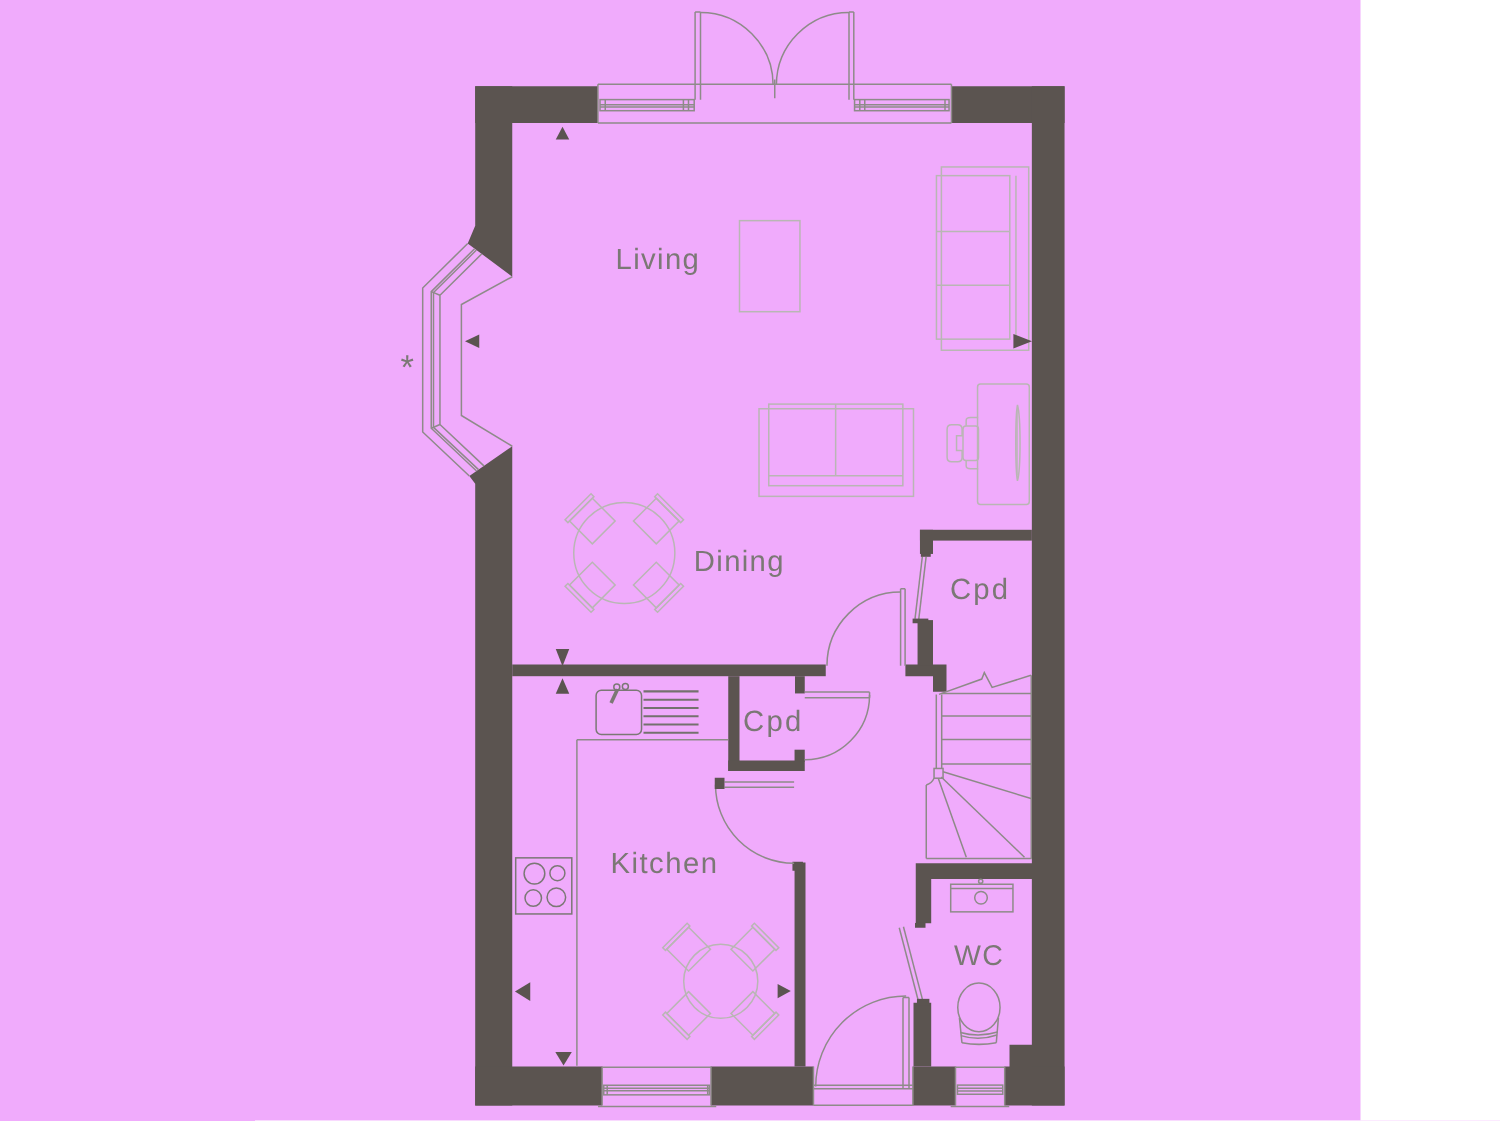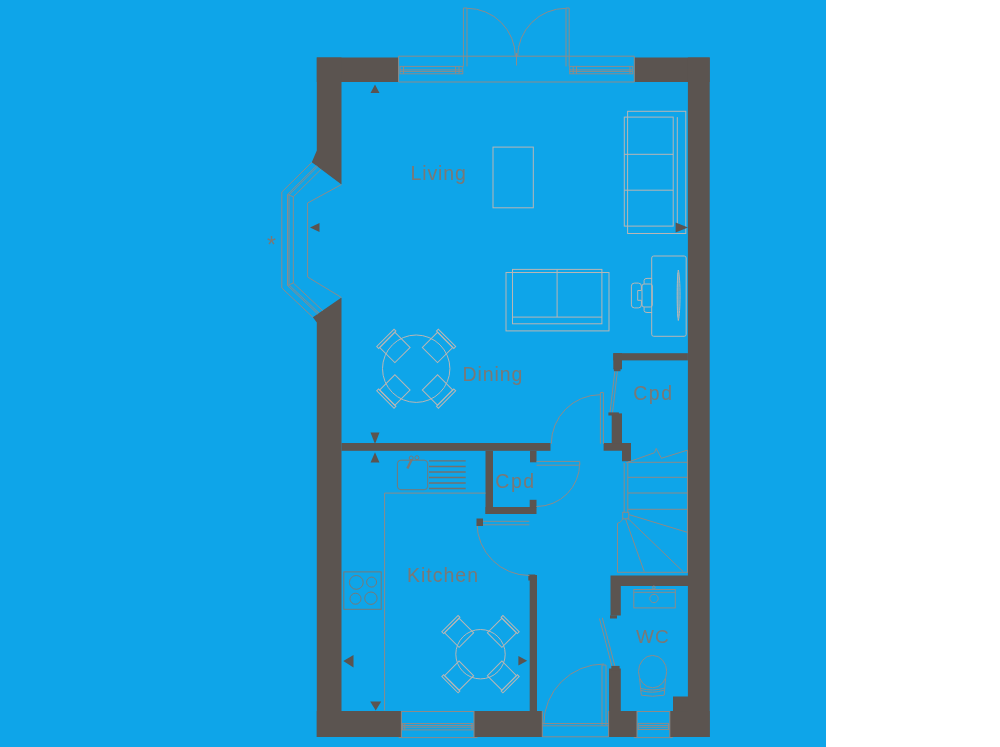--- a/index.html
+++ b/index.html
@@ -1,16 +1,16 @@
 <!DOCTYPE html>
 <html><head>
 <meta charset="utf-8">
 <style>
   html,body{margin:0;padding:0;background:#ffffff;}
-  .page{position:relative;width:826px;height:747px;background:#0ea5e9;overflow:hidden;}
+  .page{position:relative;width:907px;height:747px;background:#f0abfc;overflow:hidden;}
   svg{position:absolute;left:0;top:0;}
   text{font-family:"Liberation Sans", sans-serif;fill:#7b7875;}
 </style>
 </head>
 <body>
 <div class="page">
 <svg width="1000" height="747" viewBox="0 0 1000 747">
 <defs></defs>
 <g fill="none" stroke-linecap="butt">
 

